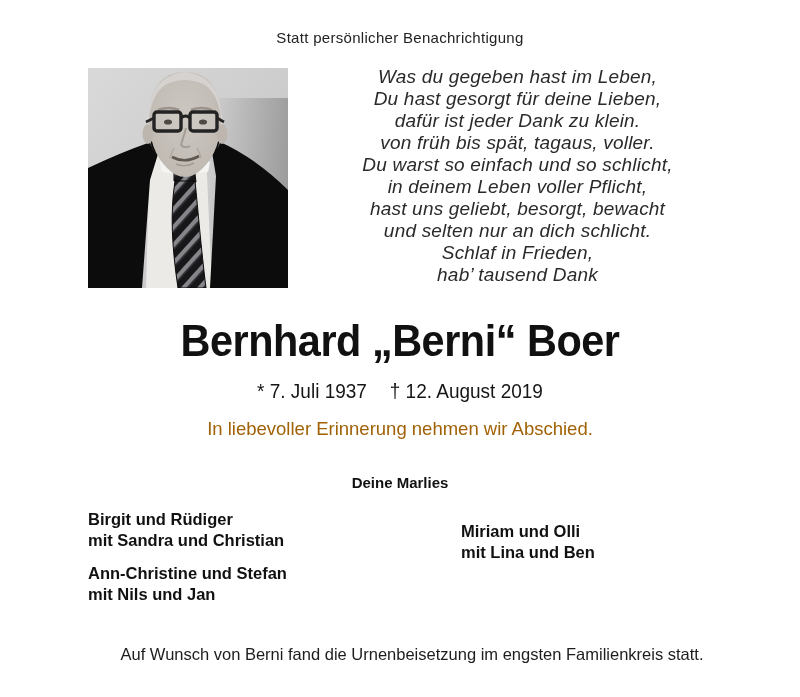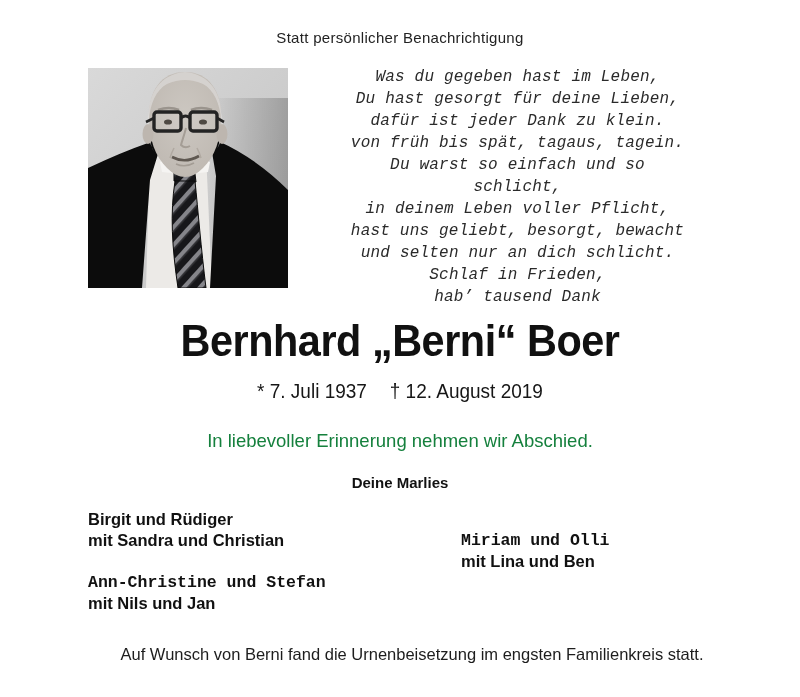--- a/index.html
+++ b/index.html
@@ -16,54 +16,54 @@
     position:absolute;top:29px;left:0;width:800px;
     text-align:center;font-size:15px;letter-spacing:.3px;color:#222;
   }
   .photo{
     position:absolute;top:68px;left:88px;width:200px;height:220px;
   }
   .photo svg{display:block;}
   .poem{
     position:absolute;top:66px;left:345px;width:345px;
     text-align:center;
-    font-family:Liberation Mono, monospace;
+    font-family:Liberation Sans, sans-serif;
     font-style:italic;
-    font-size:16px;line-height:22px;color:#2a2a2a;
+    font-size:19px;line-height:22px;color:#2a2a2a;
     letter-spacing:.2px;
   }
   .name{
     position:absolute;top:315px;left:0;width:800px;margin:0;
     text-align:center;font-weight:bold;font-size:45px;
     letter-spacing:-.5px;color:#111;
     transform:scaleX(.92);transform-origin:50% 50%;
     white-space:nowrap;
   }
   .dates{
     position:absolute;top:380px;left:0;width:800px;
     display:flex;justify-content:center;column-gap:24px;
     font-size:20px;color:#161616;
     transform:scaleX(.95);transform-origin:50% 50%;
   }
   .farewell{
-    position:absolute;top:430px;left:0;width:800px;
-    text-align:center;font-size:18.5px;color:#15803d;
+    position:absolute;top:418px;left:0;width:800px;
+    text-align:center;font-size:18.5px;color:#a16207;
   }
   .marlies{
     position:absolute;top:474px;left:0;width:800px;
     text-align:center;font-size:15px;font-weight:bold;color:#111;
   }
   .col{
     position:absolute;top:509px;width:250px;
     text-align:left;font-size:16.5px;font-weight:bold;
     line-height:21px;color:#111;
   }
   .col-left{left:88px;}
   .col-right{left:461px;}
-  .col .gap{margin-top:21px;font-family:Liberation Mono, monospace;}
+  .col .gap{margin-top:12px;}
   .footer{
     position:absolute;top:645px;left:0;width:800px;
     text-align:center;font-size:16.5px;color:#1d1d1d;padding-left:12px;
   }
 </style>
 </head>
 <body>
 
 <div id="card">
 
@@ -140,21 +140,21 @@
 
       <path d="M84,89 Q97,96 111,88" stroke="#5f5851" stroke-width="2.6" fill="none"></path>
       <path d="M88,96 Q97,100 106,95" stroke="#a39c94" stroke-width="1.6" fill="none"></path>
     </svg>
   </div>
 
   <div class="poem">
     <div>Was du gegeben hast im Leben,</div>
     <div>Du hast gesorgt für deine Lieben,</div>
     <div>dafür ist jeder Dank zu klein.</div>
-    <div>von früh bis spät, tagaus, tagein.</div>
+    <div>von früh bis spät, tagaus, voller.</div>
     <div>Du warst so einfach und so schlicht,</div>
     <div>in deinem Leben voller Pflicht,</div>
     <div>hast uns geliebt, besorgt, bewacht</div>
     <div>und selten nur an dich schlicht.</div>
     <div>Schlaf in Frieden,</div>
     <div>hab’ tausend Dank</div>
   </div>
 
   <h1 class="name">Bernhard „Berni“ Boer</h1>
 

